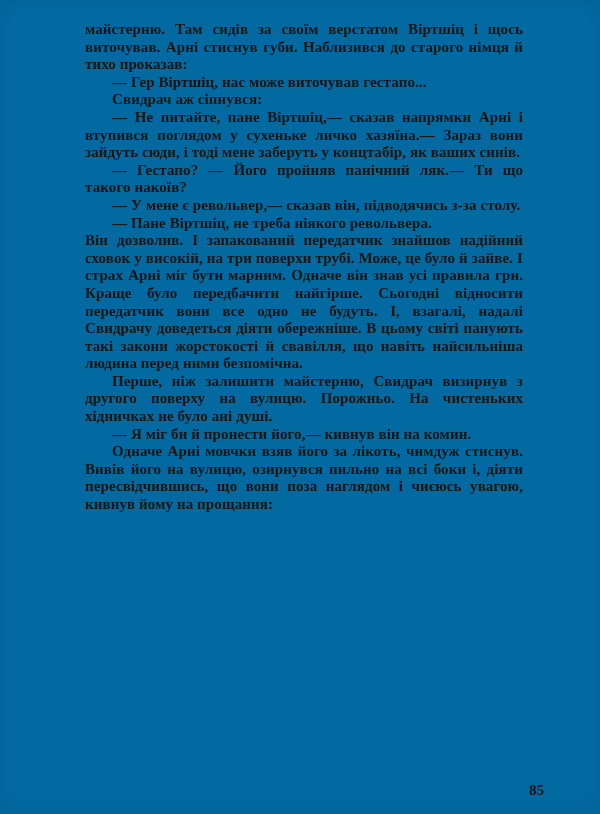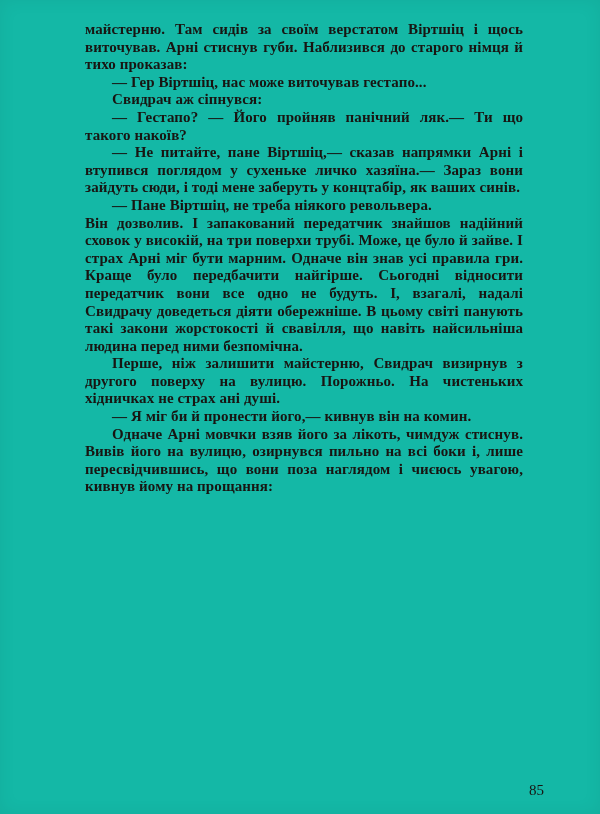--- a/index.html
+++ b/index.html
@@ -9,21 +9,21 @@
   body {
     width: 600px;
     height: 814px;
     background: #eceae6;
     font-family: "Liberation Serif", "DejaVu Serif", serif;
   }
   .page {
     position: relative;
     width: 600px;
     height: 814px;
-    background: #14b8a6;
+    background: #0369a1;
     box-shadow: inset 0 0 18px rgba(0,0,0,0.06);
     overflow: hidden;
   }
   .text-block {
     position: absolute;
     top: 21px;
     left: 85px;
     width: 438px;
     color: #181512;
     font-size: 15px;
@@ -37,33 +37,34 @@
   }
   .para.indent {
     text-indent: 27px;
   }
   .page-number {
     position: absolute;
     right: 56px;
     bottom: 15px;
     color: #181512;
     font-size: 15px;
-    font-weight: 400;
+    font-weight: 700;
   }
 </style>
 </head>
 <body>
 
 <div class="page">
   <div class="text-block">
       <p class="para">майстерню. Там сидів за своїм верстатом Віртшіц і щось виточував. Арні стиснув губи. Наблизився до старого німця й тихо проказав:</p>
       <p class="para indent">— Гер Віртшіц, нас може виточував гестапо...</p>
       <p class="para indent">Свидрач аж сіпнувся:</p>
+      <p class="para indent">— Не питайте, пане Віртшіц,— сказав напрямки Арні і втупився поглядом у сухеньке личко хазяїна.— Зараз вони зайдуть сюди, і тоді мене заберуть у концтабір, як ваших синів.</p>
       <p class="para indent">— Гестапо? — Його пройняв панічний ляк.— Ти що такого накоїв?</p>
-      <p class="para indent">— Не питайте, пане Віртшіц,— сказав напрямки Арні і втупився поглядом у сухеньке личко хазяїна.— Зараз вони зайдуть сюди, і тоді мене заберуть у концтабір, як ваших синів.</p>
+      <p class="para indent">— У мене є револьвер,— сказав він, підводячись з-за столу.</p>
       <p class="para indent">— Пане Віртшіц, не треба ніякого револьвера.</p>
       <p class="para">Він дозволив. І запакований передатчик знайшов надійний сховок у високій, на три поверхи трубі. Може, це було й зайве. І страх Арні міг бути марним. Одначе він знав усі правила гри. Краще було передбачити найгірше. Сьогодні відносити передатчик вони все одно не будуть. І, взагалі, надалі Свидрачу доведеться діяти обережніше. В цьому світі панують такі закони жорстокості й свавілля, що навіть найсильніша людина перед ними безпомічна.</p>
-      <p class="para indent">Перше, ніж залишити майстерню, Свидрач визирнув з другого поверху на вулицю. Порожньо. На чистеньких хідничках не страх ані душі.</p>
+      <p class="para indent">Перше, ніж залишити майстерню, Свидрач визирнув з другого поверху на вулицю. Порожньо. На чистеньких хідничках не було ані душі.</p>
       <p class="para indent">— Я міг би й пронести його,— кивнув він на комин.</p>
-      <p class="para indent">Одначе Арні мовчки взяв його за лікоть, чимдуж стиснув. Вивів його на вулицю, озирнувся пильно на всі боки і, лише пересвідчившись, що вони поза наглядом і чиєюсь увагою, кивнув йому на прощання:</p>
+      <p class="para indent">Одначе Арні мовчки взяв його за лікоть, чимдуж стиснув. Вивів його на вулицю, озирнувся пильно на всі боки і, діяти пересвідчившись, що вони поза наглядом і чиєюсь увагою, кивнув йому на прощання:</p>
     </div>
   <div class="page-number">85</div>
 </div>
 
 </body></html>

